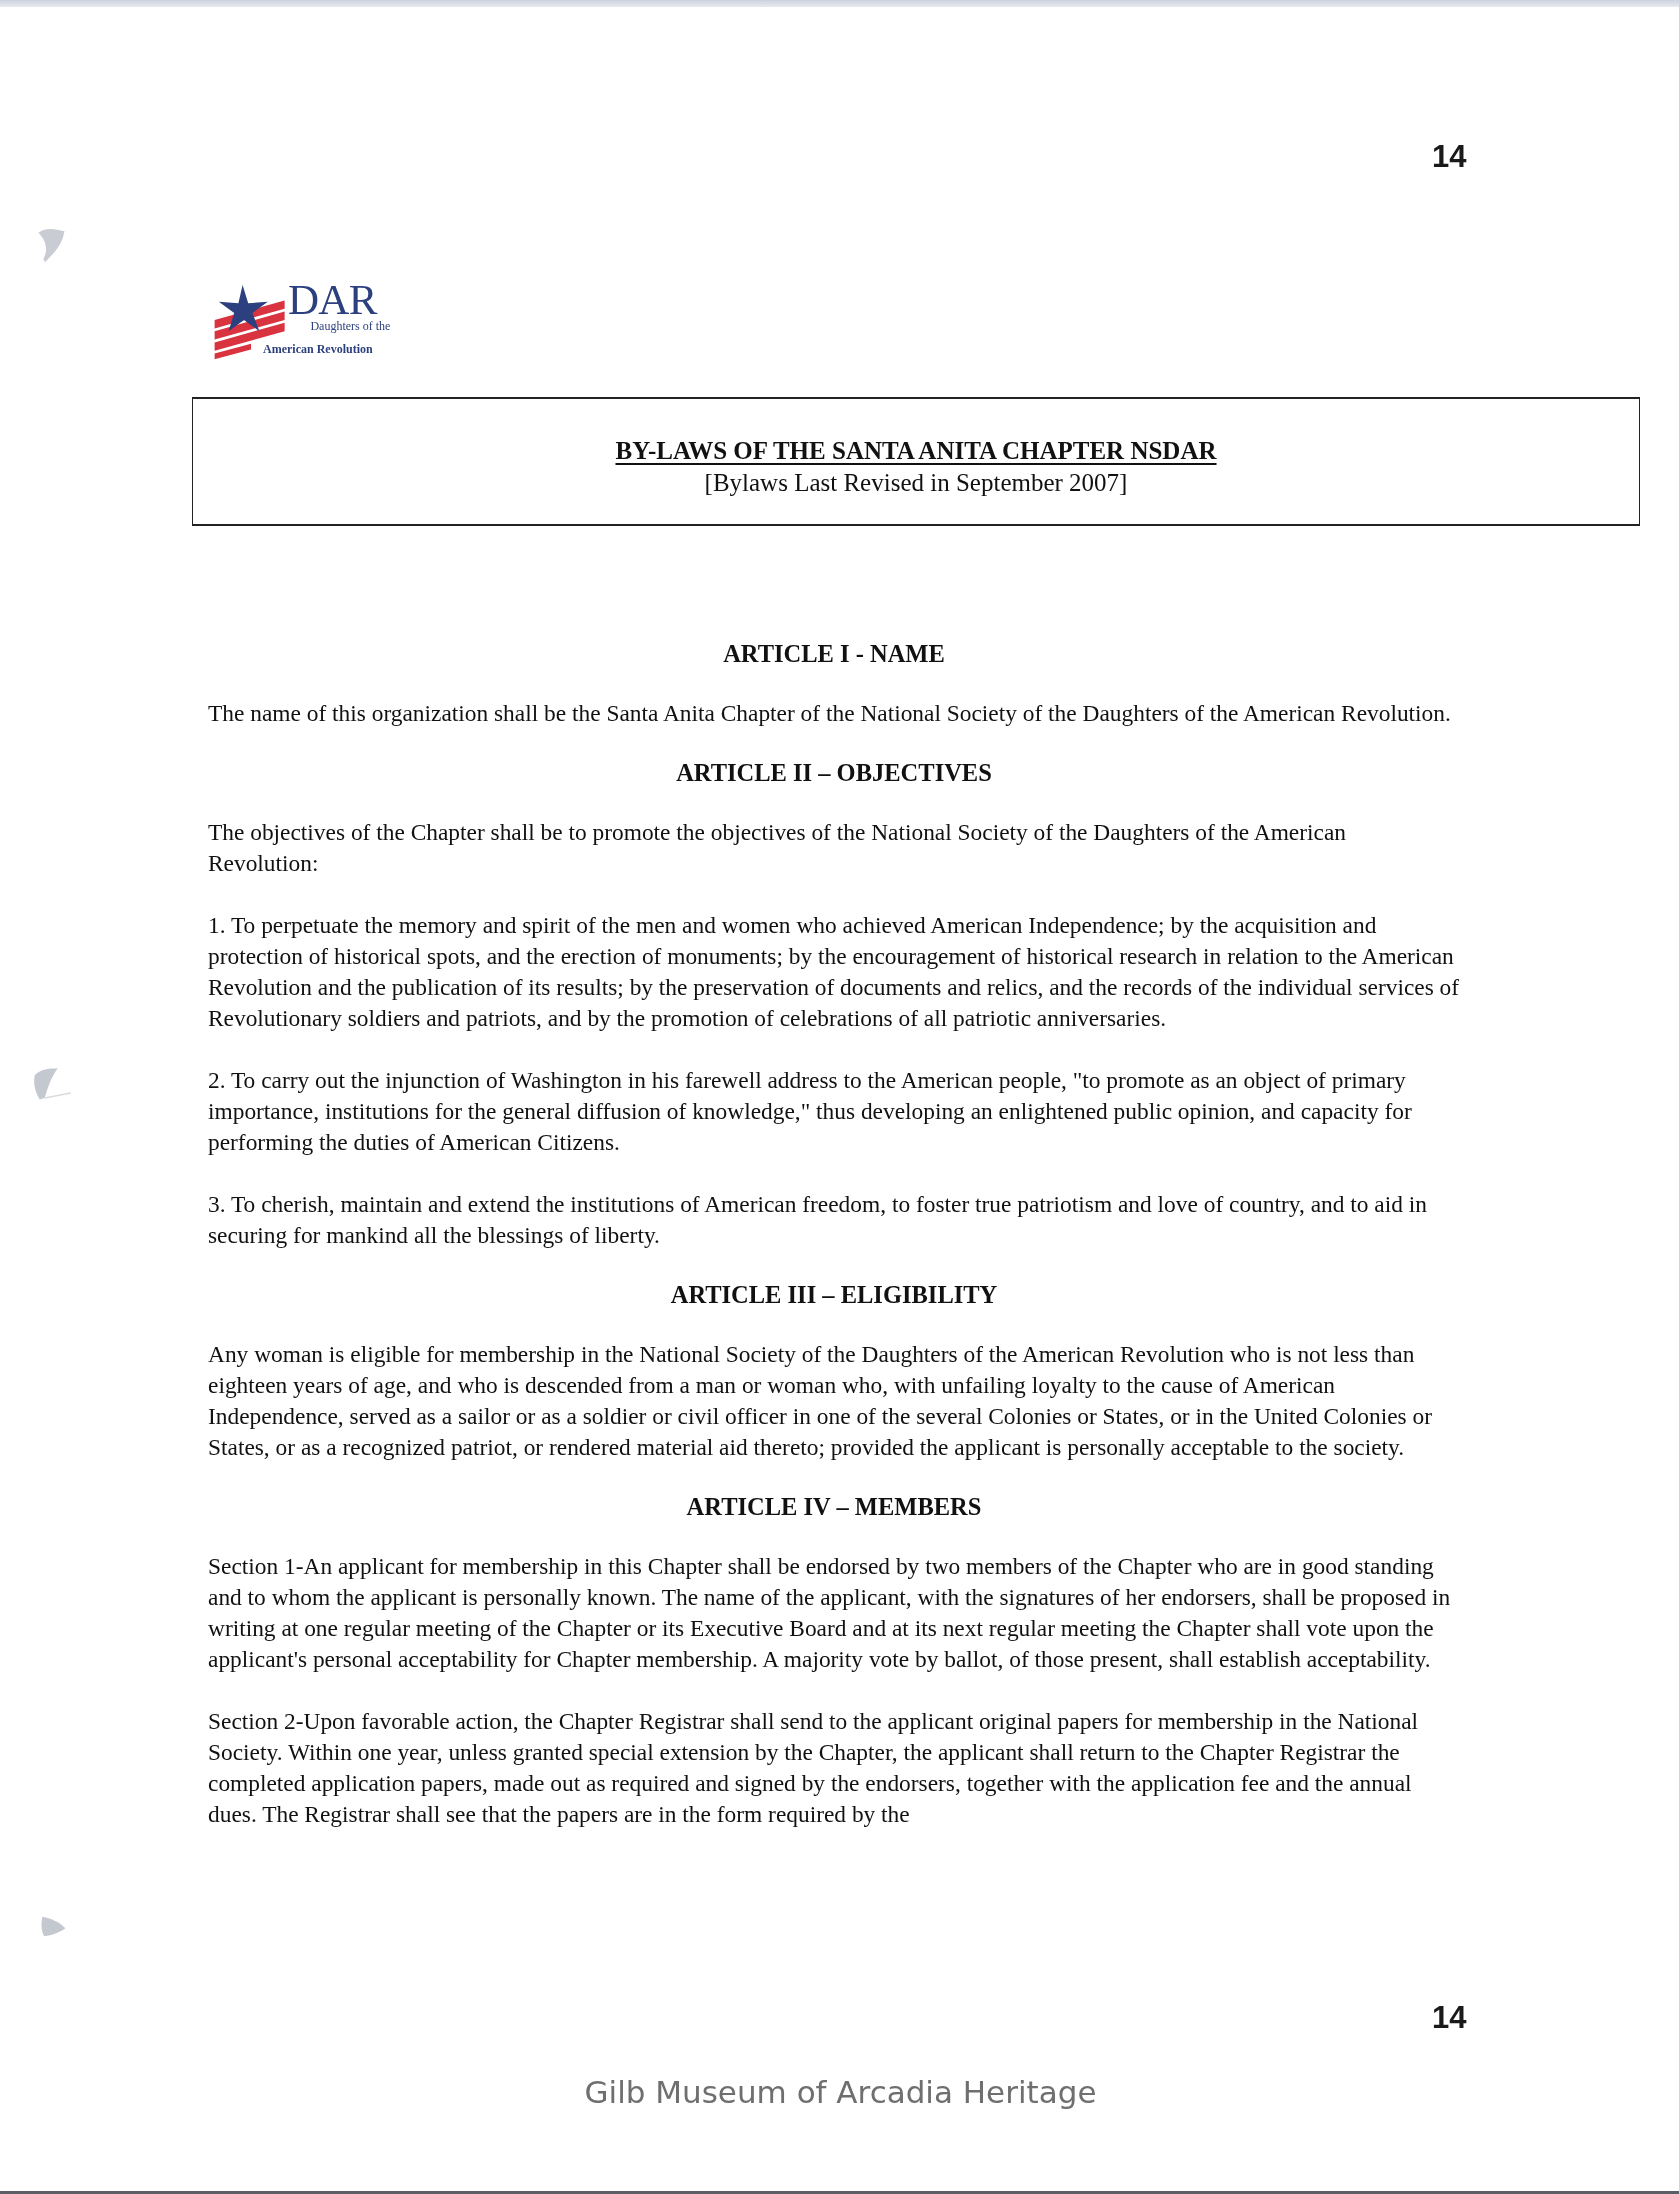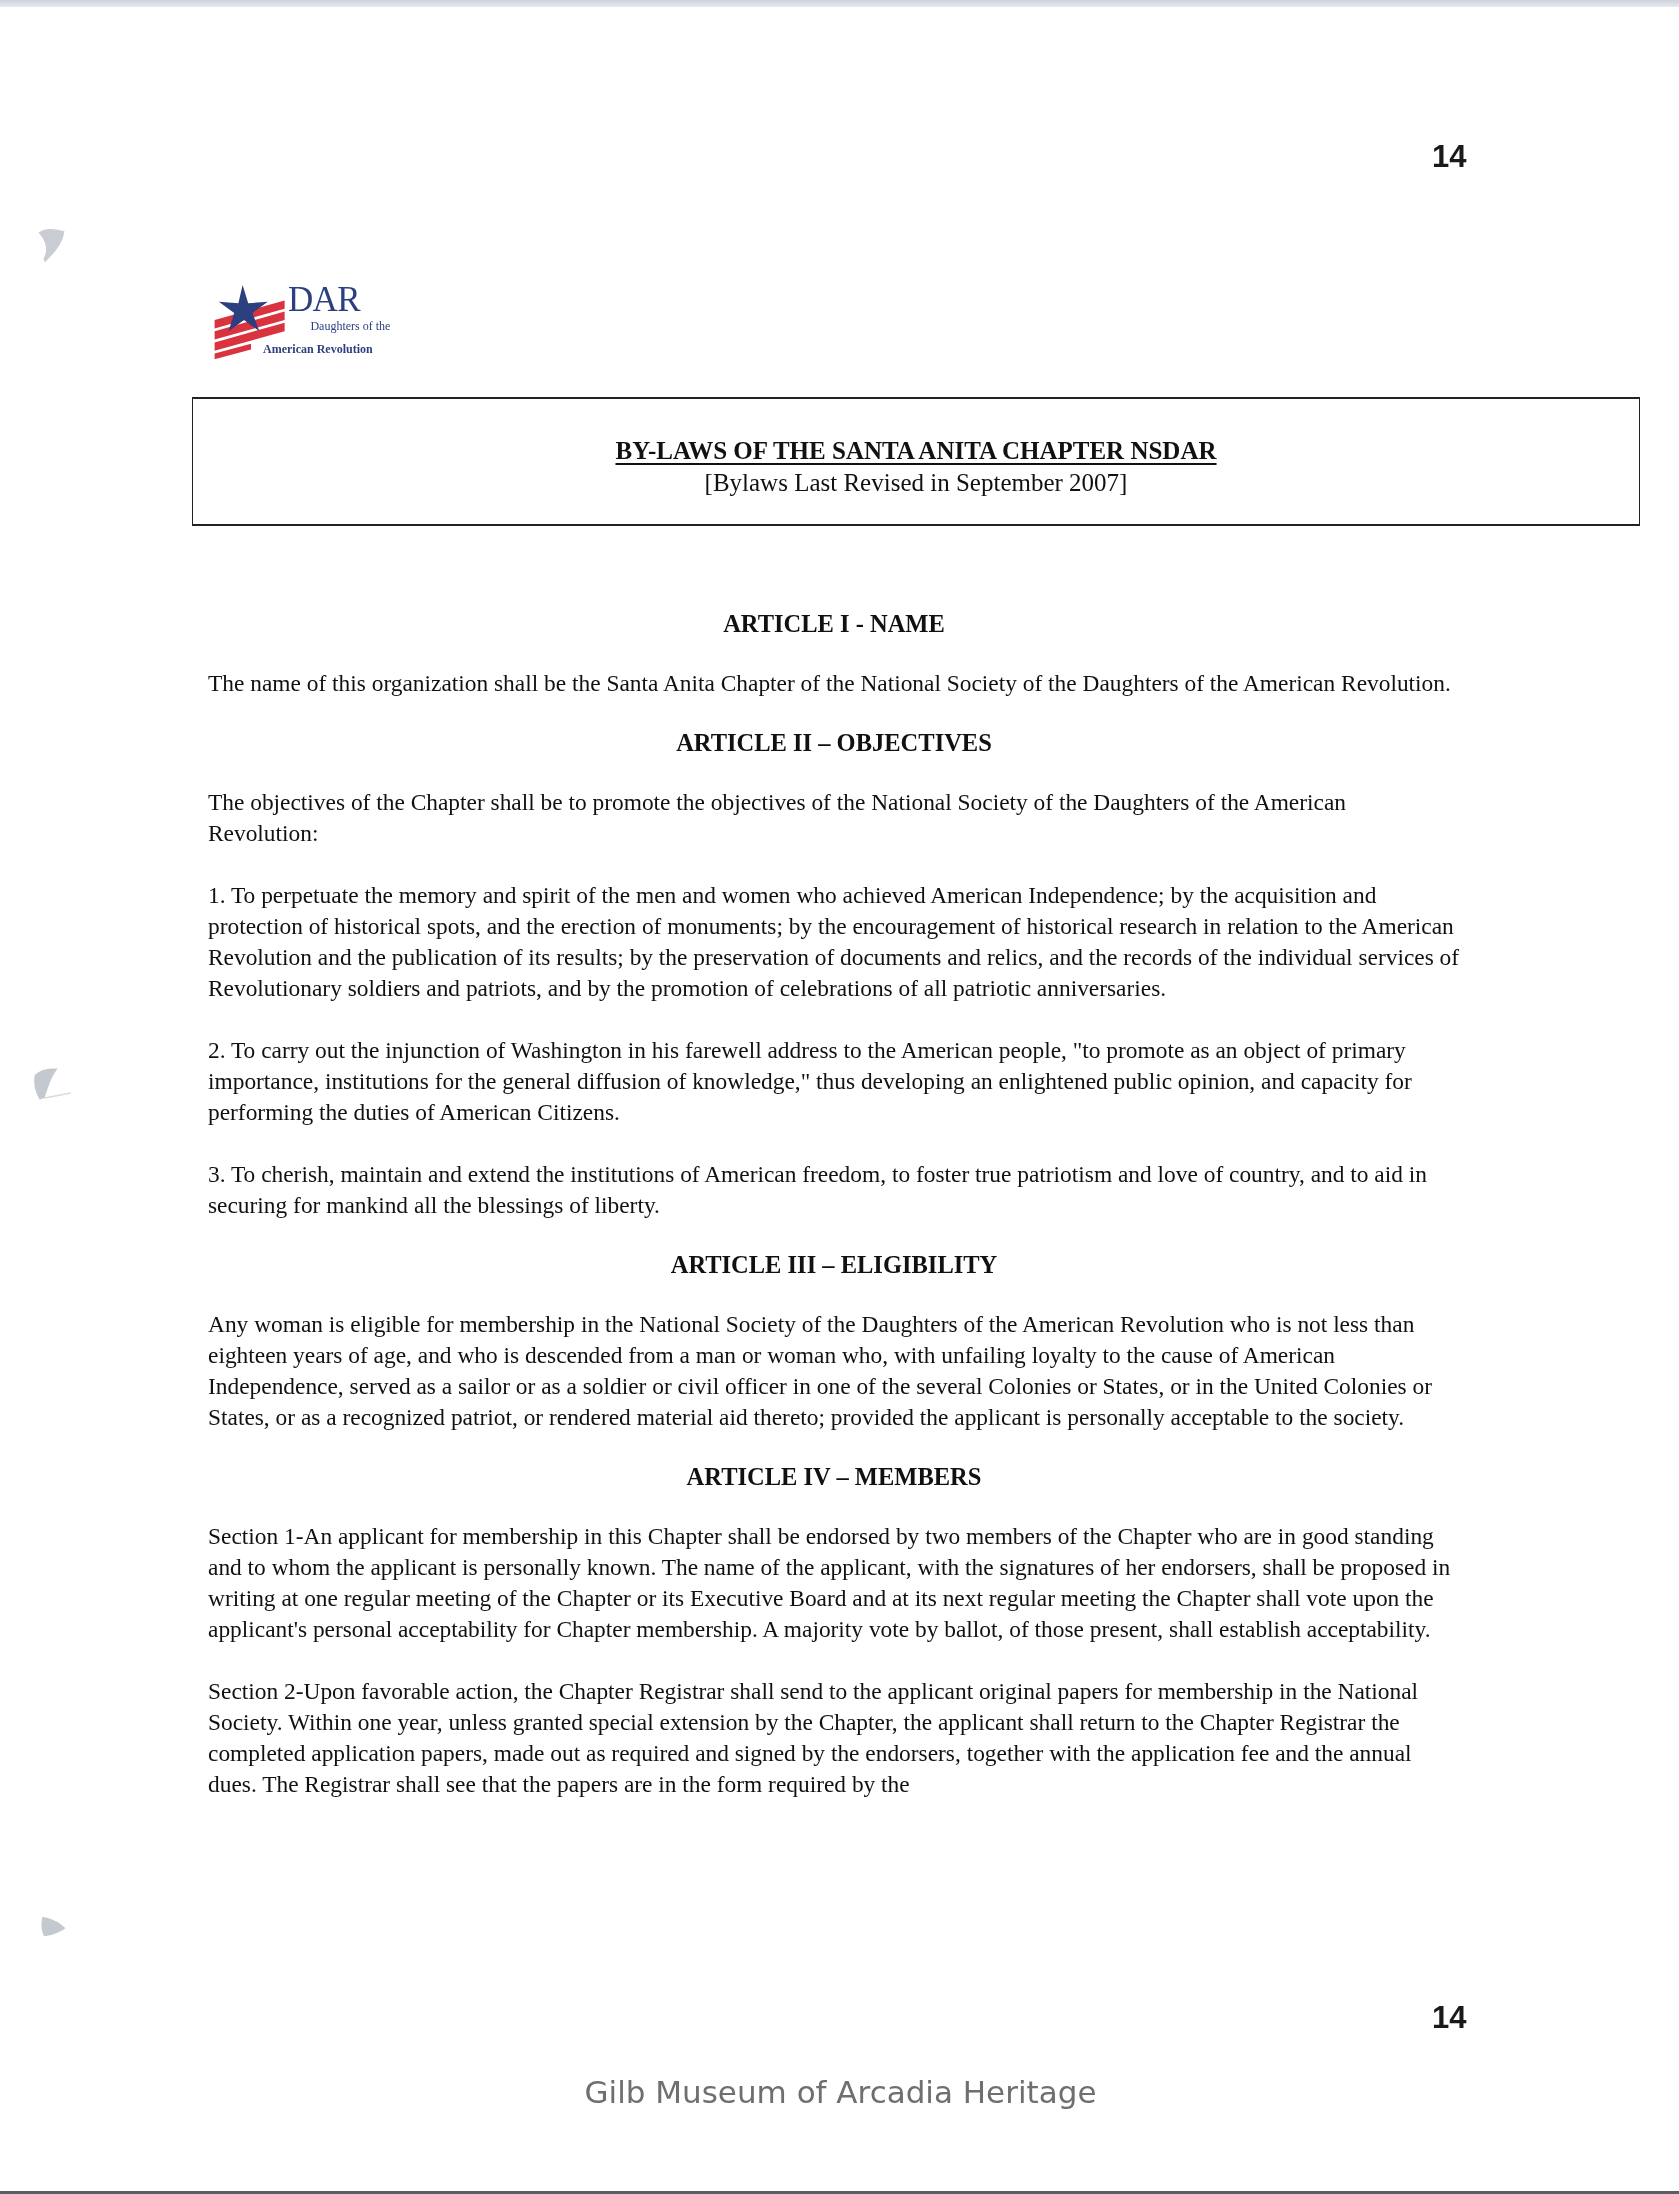--- a/index.html
+++ b/index.html
@@ -23,37 +23,37 @@
     font-weight: bold; font-size: 31px; color: #1a1a1a;
   }
   .page-num.top { top: 139px; }
   .page-num.bottom { top: 2000px; }
 
   .logo { position: absolute; left: 209px; top: 271px; width: 196px; height: 91px; }
   .logo-text {
     position: absolute; left: 288px; top: 280px;
     color: #2c3f7e; font-family: "Liberation Serif", serif;
   }
-  .logo-dar { font-size: 35px; line-height: 39px; letter-spacing: -0.7px; text-align: center; }
+  .logo-dar { font-size: 43px; line-height: 39px; letter-spacing: -0.7px; text-align: center; }
   .logo-sub { position: absolute; font-size: 12px; line-height: 11.2px; white-space: nowrap; }
   .logo-sub.l1 { left: 22.4px; top: 41px; }
   .logo-sub.l2 { left: -25px; top: 64px; font-weight: bold; }
 
   .title-box {
     position: absolute; left: 192px; top: 397px; width: 1448px; height: 129px;
     border: 1.4px solid #222; border-top-width: 2.1px; border-bottom-width: 2.1px;
     box-sizing: border-box; text-align: center;
   }
   .title-main {
     margin-top: 38px; font-weight: bold; font-size: 25px; text-decoration: underline;
     text-underline-offset: 4.2px;
   }
   .title-sub { margin-top: 4.2px; font-weight: normal; font-size: 25px; }
 
-  .content { position: absolute; left: 208px; top: 608px; width: 1252px; }
+  .content { position: absolute; left: 208px; top: 638px; width: 1252px; }
   .heading {
     text-align: center; font-weight: bold; font-size: 24.5px; line-height: 31px;
     margin: 0 0 29px 0;
   }
   .para {
     font-size: 23.4px; line-height: 31px; margin: 0; text-align: left;
   }
   .gap-sm { height: 28px; }
   .gap-md { height: 31px; }
 

